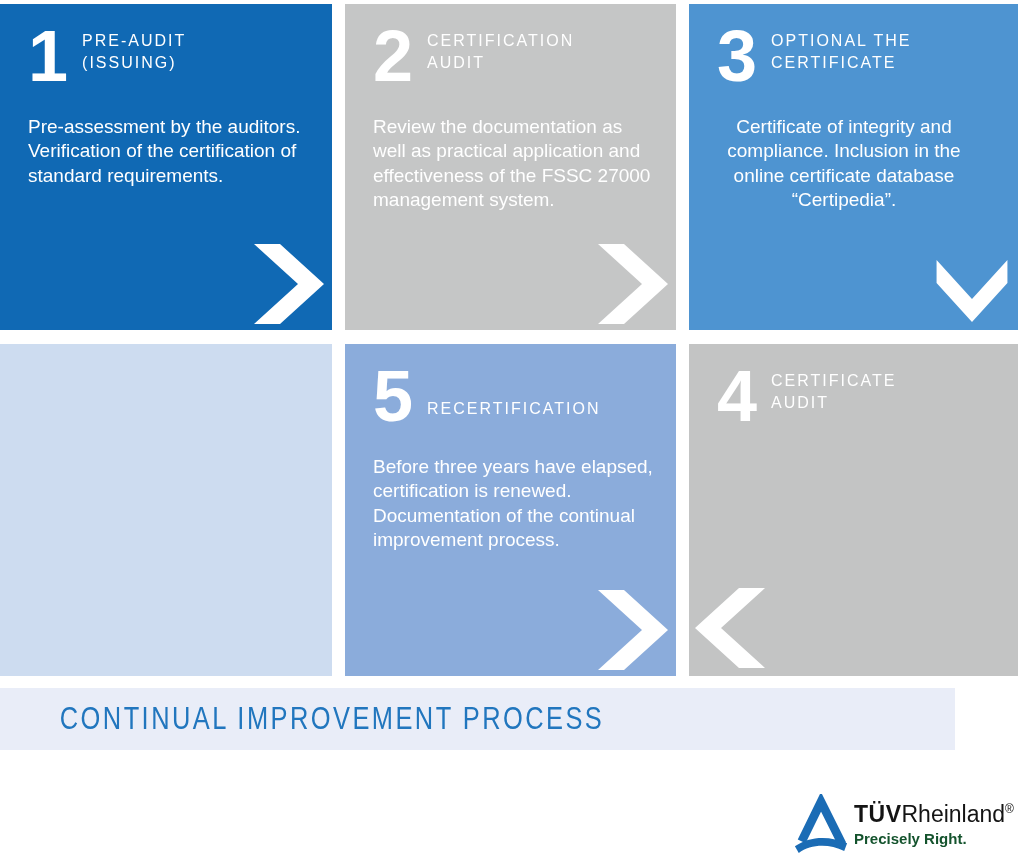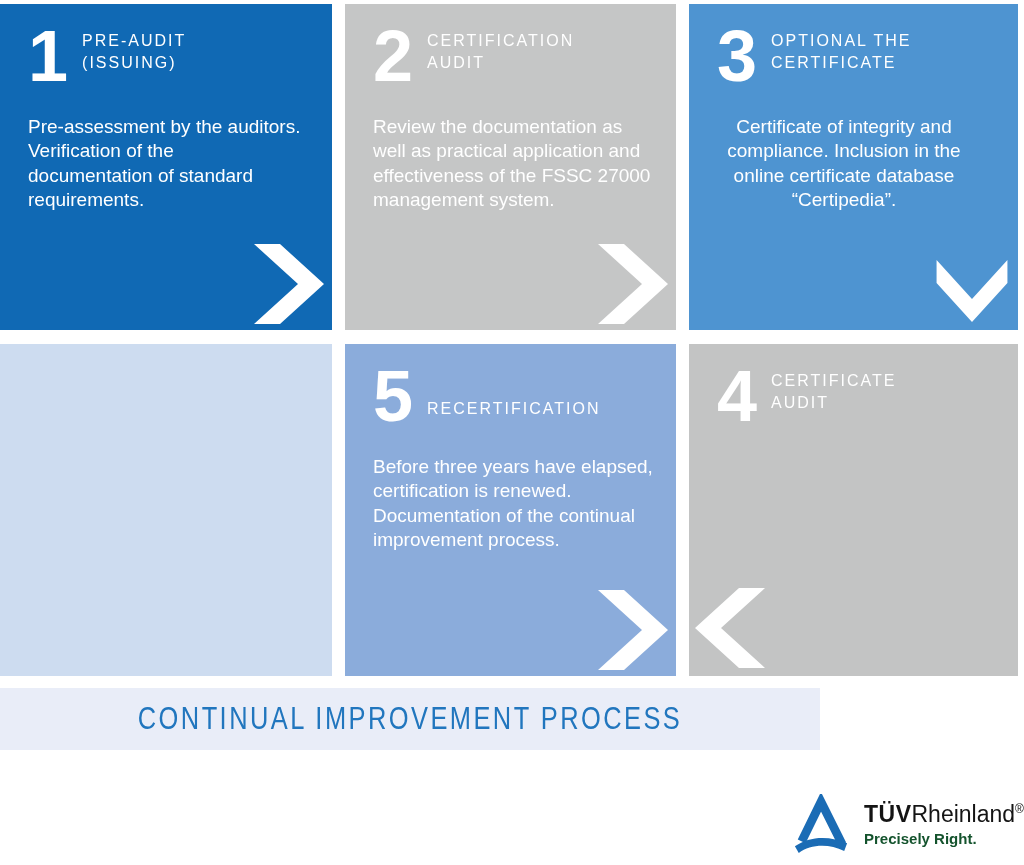--- a/index.html
+++ b/index.html
@@ -58,62 +58,61 @@
   .chevron { position:absolute; }
   .chev-br { right:8px;  bottom:6px; }
   .chev-bl { left:6px;   bottom:8px; }
   .chev-down { right:10px; bottom:8px; }
   .chevron svg { display:block; }
 
   
   .banner {
     position:absolute;
     left:0; top:688px;
-    width:820px; height:62px;
+    width:955px; height:62px;
     background:#E9EDF8;
     display:flex;
     align-items:center;
-    justify-content:center;
   }
   .banner-text {
     color:#2176BE;
     font-size:31px;
     letter-spacing:3px;
     white-space:nowrap;
     transform:scaleX(0.82);
     transform-origin:center;
   }
 
   
   .logo {
     position:absolute;
     left:792px; top:792px;
     display:flex;
     align-items:flex-start;
-    gap:14px;
+    gap:4px;
   }
   .logo-triangle { width:58px; height:62px; margin-top:2px; }
   .logo-textcol { padding-top:10px; }
   .logo-brand { font-size:23px; color:#141414; line-height:1.1; white-space:nowrap; }
   .logo-brand .bold { font-weight:bold; letter-spacing:0.5px; }
   .logo-reg { font-size:12px; vertical-align:super; }
   .logo-tagline { font-size:15px; font-weight:bold; color:#14532d; margin-top:3px; }
 </style>
 </head>
 <body>
 
 <div class="canvas">
 
   <div class="box box-1">
     <div class="step-header">
       <div class="step-number">1</div>
       <div class="step-title">PRE-AUDIT
 (ISSUING)</div>
     </div>
-    <div class="step-body">Pre-assessment by the auditors. Verification of the documentation of standard requirements.</div>
+    <div class="step-body">Pre-assessment by the auditors. Verification of the certification of standard requirements.</div>
     <div class="chevron chev-br">
       <svg width="70" height="80" viewBox="0 0 70 80">
           <polygon points="0,0 26,0 70,40 26,80 0,80 44,40" fill="#ffffff"></polygon>
         </svg>
     </div>
   </div>
 
   <div class="box box-2">
     <div class="step-header">
       <div class="step-number">2</div>

